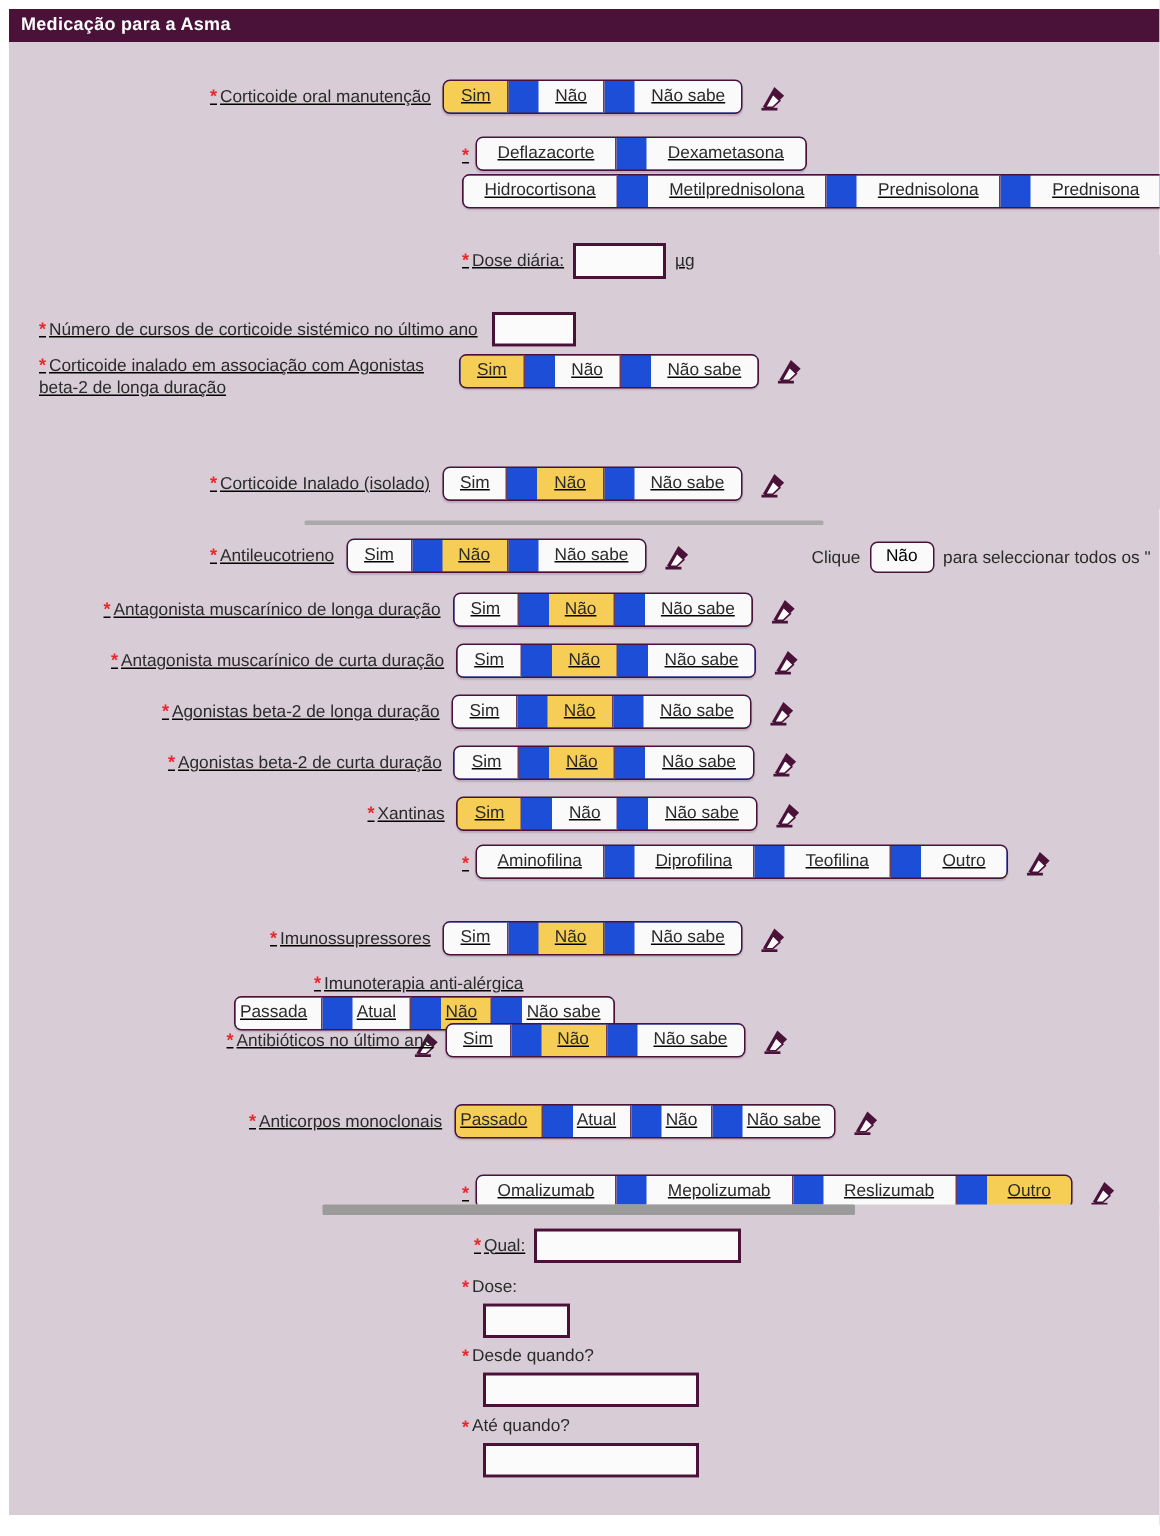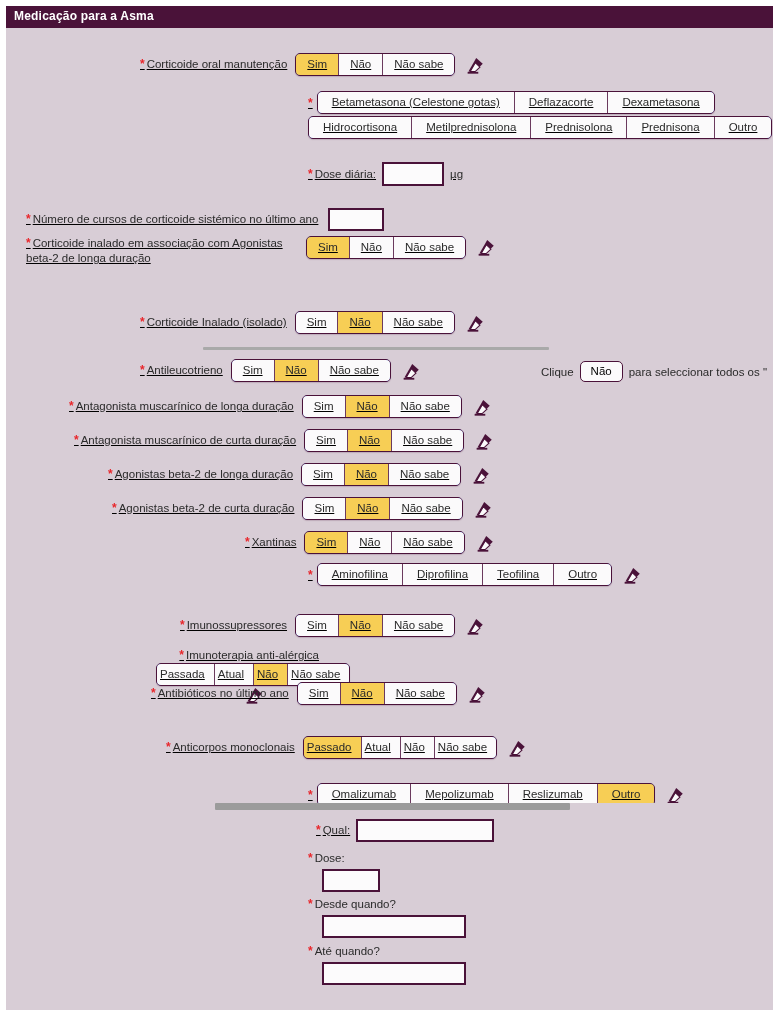--- a/index.html
+++ b/index.html
@@ -35,20 +35,21 @@
   }
   .label.wrap{white-space:normal;}
   .req{color:#e8262b;font-size:12px;font-weight:bold;margin-right:2px;}
   .req.lone{margin-right:4px;}
   
   .btngroup{
     display:inline-flex;align-items:center;
     border:1px solid #4a1239;border-radius:5px;
     background:#1d4ed8;overflow:hidden;
     box-shadow:0 1px 1px rgba(74,18,57,.18);
+    gap:20px;
   }
   .btn{
     font-family:"Liberation Sans","DejaVu Sans",sans-serif;
     font-size:11.5px;color:#2a2a2a;background:#fbfafb;
     padding:3px 11px 4px 11px;
     border:0;border-right:1px solid #6b3a5e;
     display:flex;align-items:center;justify-content:center;
     white-space:nowrap;cursor:pointer;line-height:14px;
   }
   .btn:last-child{border-right:0;}
@@ -120,21 +121,20 @@
           <path d="M13.5 2.5 L21.5 9.5 L12 19 L4 19 Z" fill="#4a1239"></path>
           <path d="M12.4 8.2 L18.0 13.6 L12.2 19 L6.2 19 Z" fill="#fbfafb" stroke="#4a1239" stroke-width="1.3"></path>
           <rect x="3" y="19.4" width="13" height="2.2" fill="#4a1239"></rect>
         </svg>
     </span>
   </div>
 
   <div class="row" style="left:308px;top:91px;">
     <span class="req lone">*</span>
     <span class="btngroup">
-      <button class="btn wide">Betametasona (Celestone gotas)</button>
       <button class="btn wide">Deflazacorte</button>
       <button class="btn wide">Dexametasona</button>
     </span>
   </div>
 
   <div class="row" style="left:308px;top:116px;">
     <span class="btngroup">
       <button class="btn wide">Hidrocortisona</button>
       <button class="btn wide">Metilprednisolona</button>
       <button class="btn wide">Prednisolona</button>

